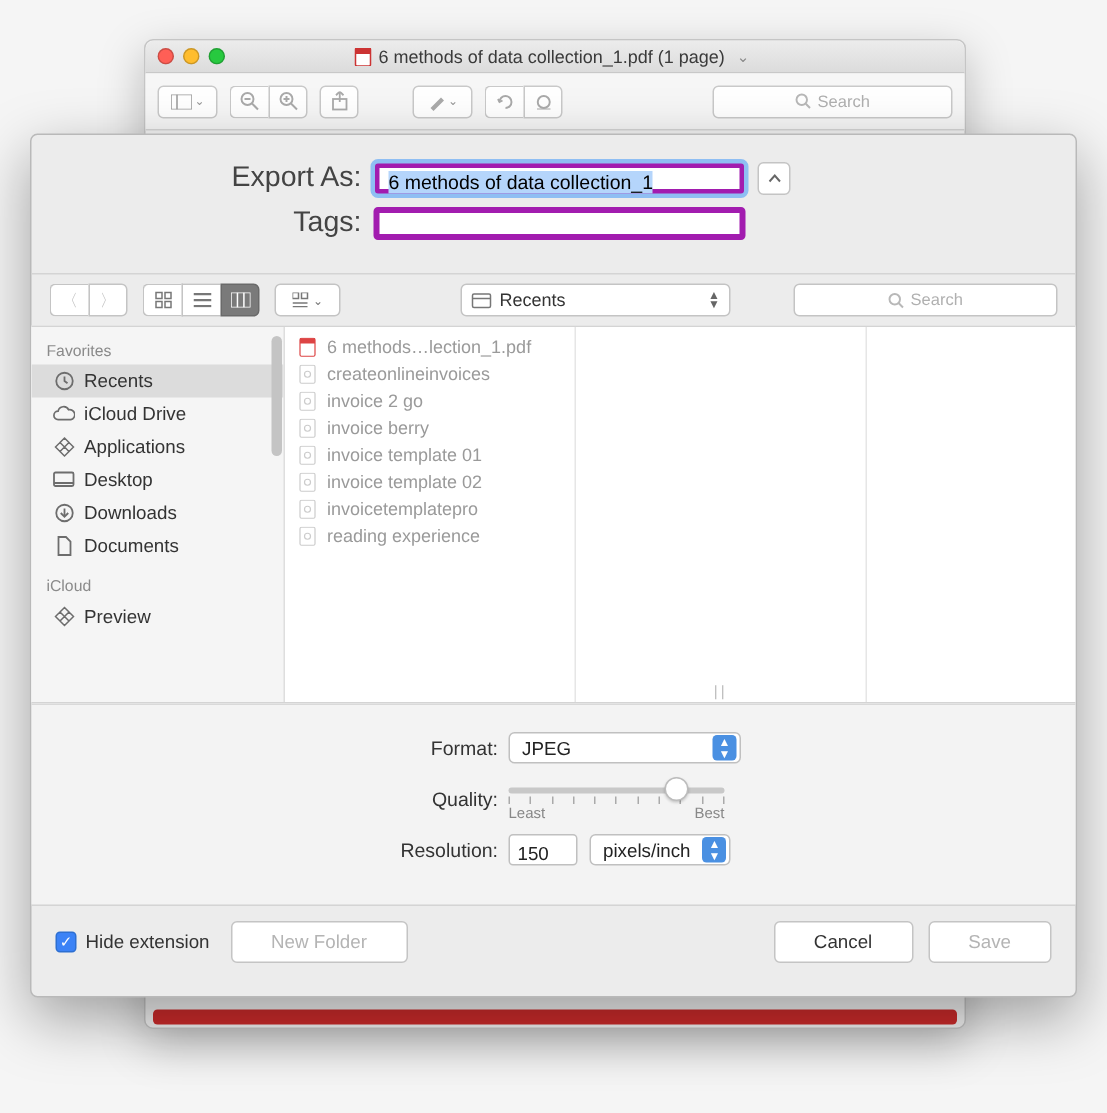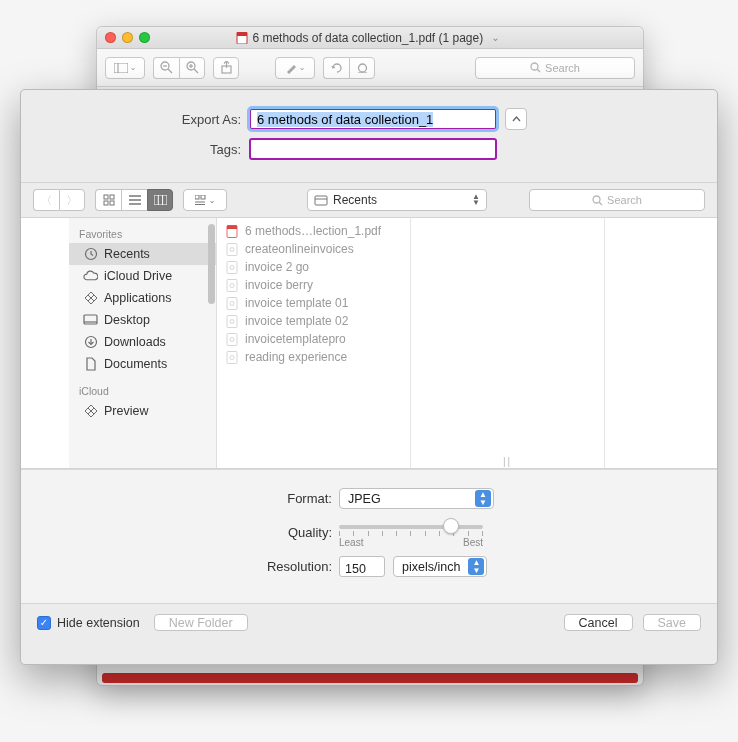--- a/index.html
+++ b/index.html
@@ -20,43 +20,43 @@
 .tb-group .tb-btn { border-radius: 0; border-right-width: 0; }
 .tb-group .tb-btn:first-child { border-radius: 4px 0 0 4px; }
 .tb-group .tb-btn:last-child { border-radius: 0 4px 4px 0; border-right-width: 1px; }
 .tb-search { flex: 1; max-width: 160px; margin-left: auto; height: 22px; background: #fff; border: 1px solid #c9c9c9; border-radius: 4px; display: flex; align-items: center; justify-content: center; font-size: 11px; color: #b0b0b0; gap: 4px; }
 .app-bottom-bar { position: absolute; bottom: 2px; left: 5px; right: 5px; height: 10px; background:#cc2b2b; border-radius: 3px;}
 
 
 .sheet { position: absolute; left: 20px; top: 89px; width: 698px; height: 576px; background: #ececec; border: 1px solid #b9b9b9; border-radius: 5px; box-shadow: 0 14px 40px rgba(0,0,0,0.35); display: flex; flex-direction: column; }
 .sheet-top { padding: 18px 20px 14px 20px; }
 .field-row { display: flex; align-items: center; margin-bottom: 8px; }
-.field-label { width: 208px; text-align: right; font-size: 13px; color: #444; padding-right: 8px; }
-.field-input { width: 248px; height: 22px; border: 2px solid #a21caf; background: #fff; border-radius: 3px; padding: 2px 6px; font-size: 13px; }
+.field-label { width: 208px; text-align: right; font-size: 19px; color: #444; padding-right: 8px; }
+.field-input { width: 248px; height: 22px; border: 4px solid #a21caf; background: #fff; border-radius: 3px; padding: 2px 6px; font-size: 13px; }
 .field-input.focused { outline: 3px solid #8fbef3; outline-offset: -1px; }
 .field-input .sel { background: #b5d5fb; }
 .expand-btn { width: 22px; height: 22px; margin-left: 8px; background: #fff; border: 1px solid #c4c4c4; border-radius: 4px; display: flex; align-items: center; justify-content: center; font-size: 10px; color: #555; }
 
 .sheet-divider { height: 1px; background: #d4d4d4; }
 
 .browser-bar { display: flex; align-items: center; padding: 6px 12px; gap: 10px; }
 .navseg, .viewseg { display: flex; }
 .seg-btn { height: 22px; width: 26px; background: #fff; border: 1px solid #c4c4c4; display: flex; align-items: center; justify-content: center; font-size: 11px; color: #555; }
 .seg-btn.disabled { color: #c2c2c2; }
 .navseg .seg-btn:first-child, .viewseg .seg-btn:first-child { border-radius: 4px 0 0 4px; }
 .navseg .seg-btn:last-child, .viewseg .seg-btn:last-child { border-radius: 0 4px 4px 0; }
 .navseg .seg-btn:not(:last-child), .viewseg .seg-btn:not(:last-child) { border-right: 0; }
 .seg-btn.active { background: #7a7a7a; color: #fff; border-color: #6a6a6a; }
 .grp-drop { height: 22px; width: 44px; background: #fff; border: 1px solid #c4c4c4; border-radius: 4px; display: flex; align-items: center; justify-content: center; font-size: 11px; color: #555; gap: 2px;}
 .loc-popup { width: 180px; height: 22px; background: #fff; border: 1px solid #c4c4c4; border-radius: 4px; display: flex; align-items: center; padding: 0 6px; font-size: 12px; color: #333; justify-content: space-between; margin-left: 70px;}
 .loc-popup .arrows { font-size: 8px; color: #666; line-height: 6px; }
 .sheet-search { width: 176px; height: 22px; background: #fff; border: 1px solid #c4c4c4; border-radius: 4px; display: flex; align-items: center; justify-content: center; font-size: 11px; color: #b0b0b0; gap: 4px; margin-left: auto;}
 
 .browser-body { display: flex; height: 252px; border-top: 1px solid #d4d4d4; border-bottom: 1px solid #d4d4d4; background: #fff; }
-.sidebar { width: 148px; background: #f5f5f5; border-right: 1px solid #dedede; padding: 6px 0; overflow: hidden; position: relative; margin-left: 48px;}
+.sidebar { width: 169px; background: #f5f5f5; border-right: 1px solid #dedede; padding: 6px 0; overflow: hidden; position: relative;}
 .sidebar-scroll { position: absolute; right: 1px; top: 6px; width: 7px; height: 80px; background: #c4c4c4; border-radius: 4px;}
 .side-head { font-size: 10.5px; color: #8a8a8a; padding: 4px 10px 3px; font-weight: 500; }
 .side-item { font-size: 12.5px; color: #333; padding: 4px 10px 4px 14px; display: flex; align-items: center; gap: 6px; }
 .side-item.sel { background: #dcdcdc; }
 .side-ico { width: 15px; height: 13px; display: inline-flex; align-items: center; justify-content: center; color: #6d6d6d; }
 .col { border-right: 1px solid #e6e6e6; width: 194px; padding: 4px 0; overflow: hidden;}
 .col:last-child { border-right: 0; flex:1;}
 .file-row { display: flex; align-items: center; gap: 6px; padding: 2px 8px; font-size: 12px; color: #9a9a9a; }
 .file-ico { width: 14px; height: 14px; display: inline-flex; align-items: center; justify-content: center; flex: none; }
 .resize-grip { display:flex; justify-content:center; padding-top: 234px; color:#bbb; font-size:10px; letter-spacing:2px;}
@@ -70,21 +70,21 @@
 .slider-track { height: 4px; background: #c8c8c8; border-radius: 2px; position: relative; top: 8px;}
 .slider-thumb { position: absolute; top: 1px; width: 16px; height: 16px; background: #fff; border: 1px solid #bcbcbc; border-radius: 50%; box-shadow: 0 1px 2px rgba(0,0,0,0.2);}
 .slider-ticks { display: flex; justify-content: space-between; margin-top: 10px; }
 .tick { width: 1px; height: 5px; background: #aaa; }
 .slider-labels { display: flex; justify-content: space-between; font-size: 10px; color: #888; width: 144px; margin-top: 1px;}
 .num-input { width: 46px; height: 21px; background: #fff; border: 1px solid #c0c0c0; border-radius: 3px; font-size: 12.5px; padding: 0 5px; color: #222; display:flex; align-items:flex-end;}
 
 .sheet-footer { display: flex; align-items: center; padding: 10px 16px; border-top: 1px solid #d4d4d4; }
 .chk { width: 14px; height: 14px; background: #3b82f6; border: 1px solid #2d6fd1; border-radius: 3px; display: inline-flex; align-items: center; justify-content: center; color: #fff; font-size: 10px; margin-right: 6px;}
 .chk-label { font-size: 12.5px; color: #333; }
-.btn { height: 17px; padding: 0 14px; font-size: 12.5px; border: 1px solid #c4c4c4; border-radius: 4px; background: #fff; display: inline-flex; align-items: center; color: #333;}
+.btn { height: 28px; padding: 0 26px; font-size: 12.5px; border: 1px solid #c4c4c4; border-radius: 4px; background: #fff; display: inline-flex; align-items: center; color: #333;}
 .btn.disabled { color: #b4b4b4; }
 .footer-right { margin-left: auto; display: flex; gap: 10px;}
 svg { display: block; }
 </style>
 </head>
 <body>
 
 <div class="app-window">
   <div class="titlebar">
     <div class="traffic">

